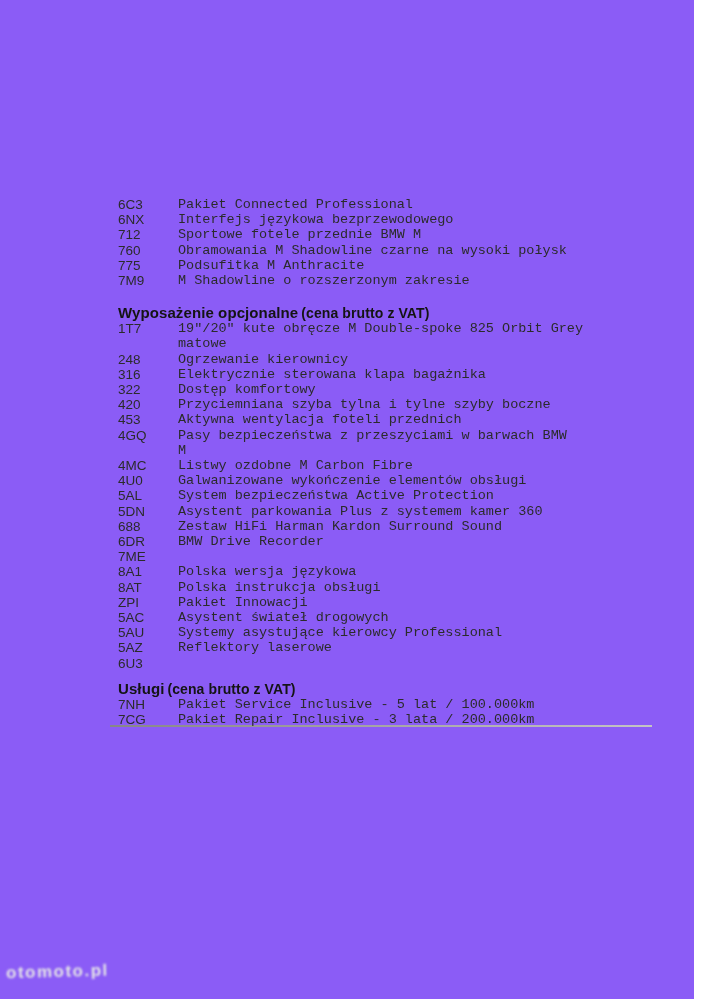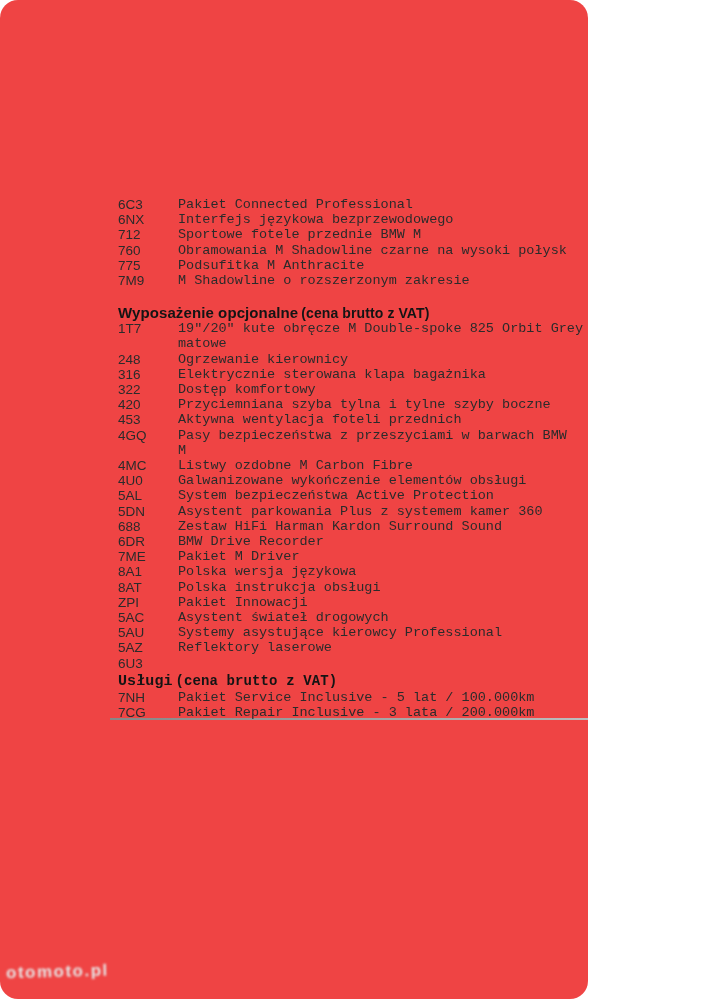--- a/index.html
+++ b/index.html
@@ -2,27 +2,26 @@
 <html><head>
 <meta charset="utf-8">
 <style>
   html, body {
     margin: 0;
     padding: 0;
     background: #ffffff;
   }
   .page {
     position: relative;
-    width: 588px;
+    width: 694px;
     height: 999px;
-    background: #ef4444;
+    background: #8b5cf6;
     overflow: hidden;
     font-family: "Liberation Sans", sans-serif;
     color: #2b2b2b;
-    border-radius: 18px;
   }
   .content {
     position: absolute;
     left: 118px;
     top: 197px;
     width: 500px;
     font-size: 13.5px;
     line-height: 15.2px;
   }
   .row { display: flex; }
@@ -42,21 +41,21 @@
     line-height: 16px;
     font-weight: bold;
     color: #141414;
     letter-spacing: 0.1px;
   }
   h2.section-title .suffix {
     font-size: 14px;
     font-weight: bold;
     margin-left: 3px;
   }
-  h2.services-title { margin-top: 2px; font-family: Liberation Mono, monospace; }
+  h2.services-title { margin-top: 10px; }
   .end-rule {
     height: 2px;
     width: 542px;
     margin: -2px 0 0 -8px;
     background: linear-gradient(to right, #878787, #c4c4c4);
   }
   .watermark {
     position: absolute;
     left: 6px;
     top: 962px;
@@ -176,21 +175,20 @@
     <span class="desc">Zestaw HiFi Harman Kardon Surround Sound</span>
   </div>
 
   <div class="row">
     <span class="code">6DR</span>
     <span class="desc">BMW Drive Recorder</span>
   </div>
 
   <div class="row">
     <span class="code">7ME</span>
-    <span class="desc">Pakiet M Driver</span>
   </div>
 
   <div class="row">
     <span class="code">8A1</span>
     <span class="desc">Polska wersja językowa</span>
   </div>
 
   <div class="row">
     <span class="code">8AT</span>
     <span class="desc">Polska instrukcja obsługi</span>

